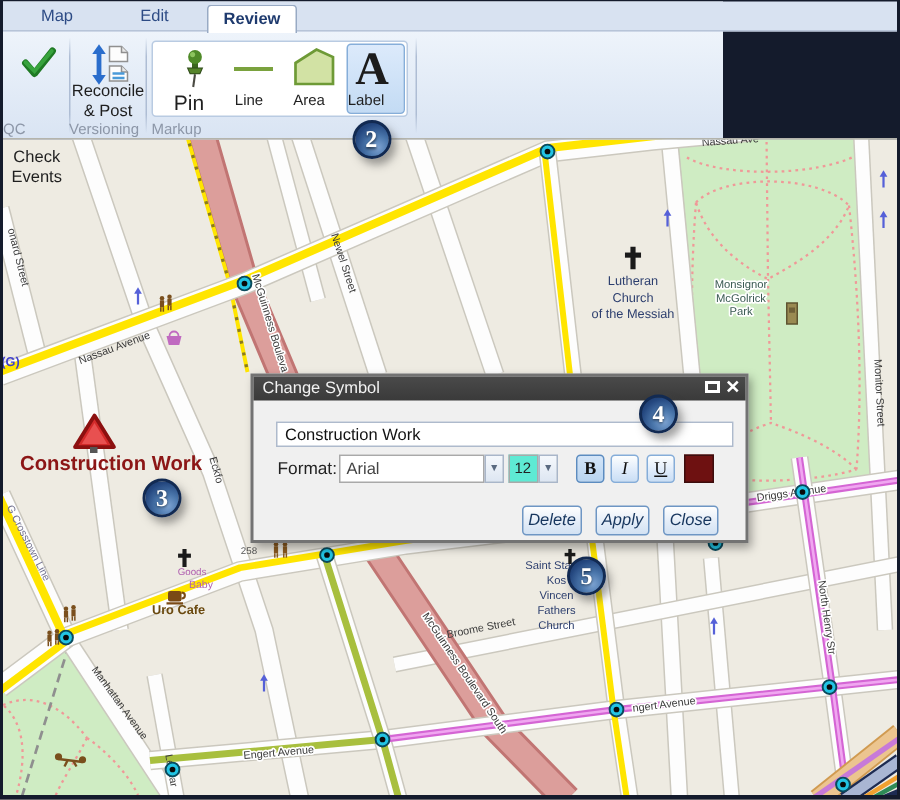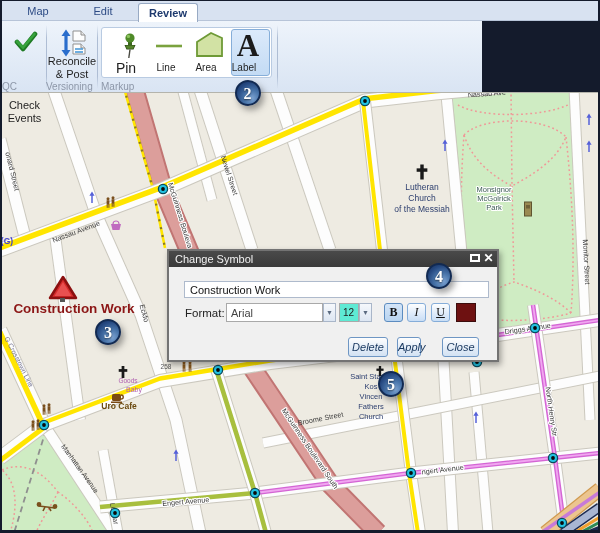--- a/index.html
+++ b/index.html
@@ -464,21 +464,21 @@
   <div id="dformat">Format:</div>
   <div id="dfont">Arial</div>
   <div class="combobtn" style="left:154px;">▼</div>
   <div id="dsize">12</div>
   <div class="combobtn" style="left:190px;">▼</div>
   <div class="fbtn" style="left:215px; background:linear-gradient(#d4e5f8,#b8d4f0); border-color:#5c8cc0;"><b>B</b></div>
   <div class="fbtn" style="left:238px;"><i>I</i></div>
   <div class="fbtn" style="left:262px;"><u>U</u></div>
   <div id="dswatch"></div>
   <div class="dbtn" style="left:179px; width:40px;">Delete</div>
-  <div class="dbtn" style="left:228px; width:24px;text-align:center;">Apply</div>
+  <div class="dbtn" style="left:228px; width:36px;text-align:center;">Apply</div>
   <div class="dbtn" style="left:273px; width:37px;">Close</div>
 </div>
 
 <div class="callout" style="left:234.5px; top:79.5px;">2</div>
 <div class="callout" style="left:95px; top:318.5px;">3</div>
 <div class="callout" style="left:426px; top:262.5px;">4</div>
 <div class="callout" style="left:378px; top:370.5px;">5</div>
 </div>
 
 </body></html>

